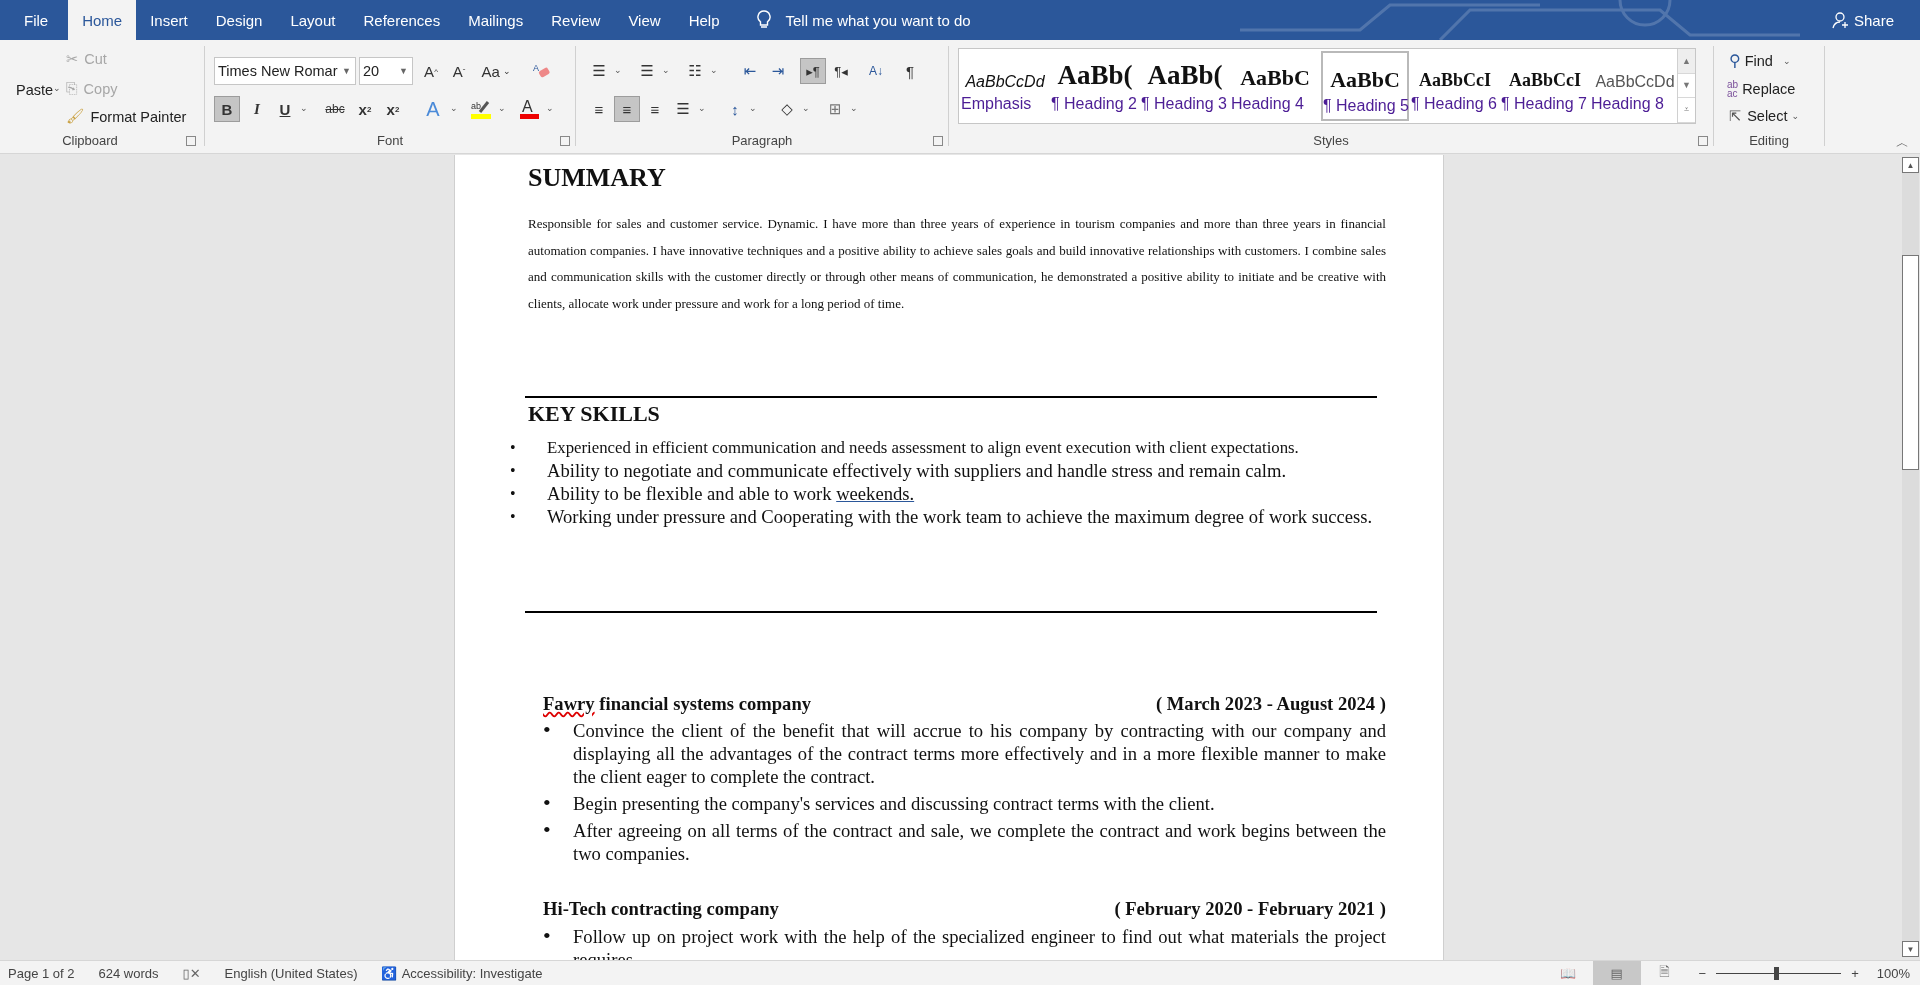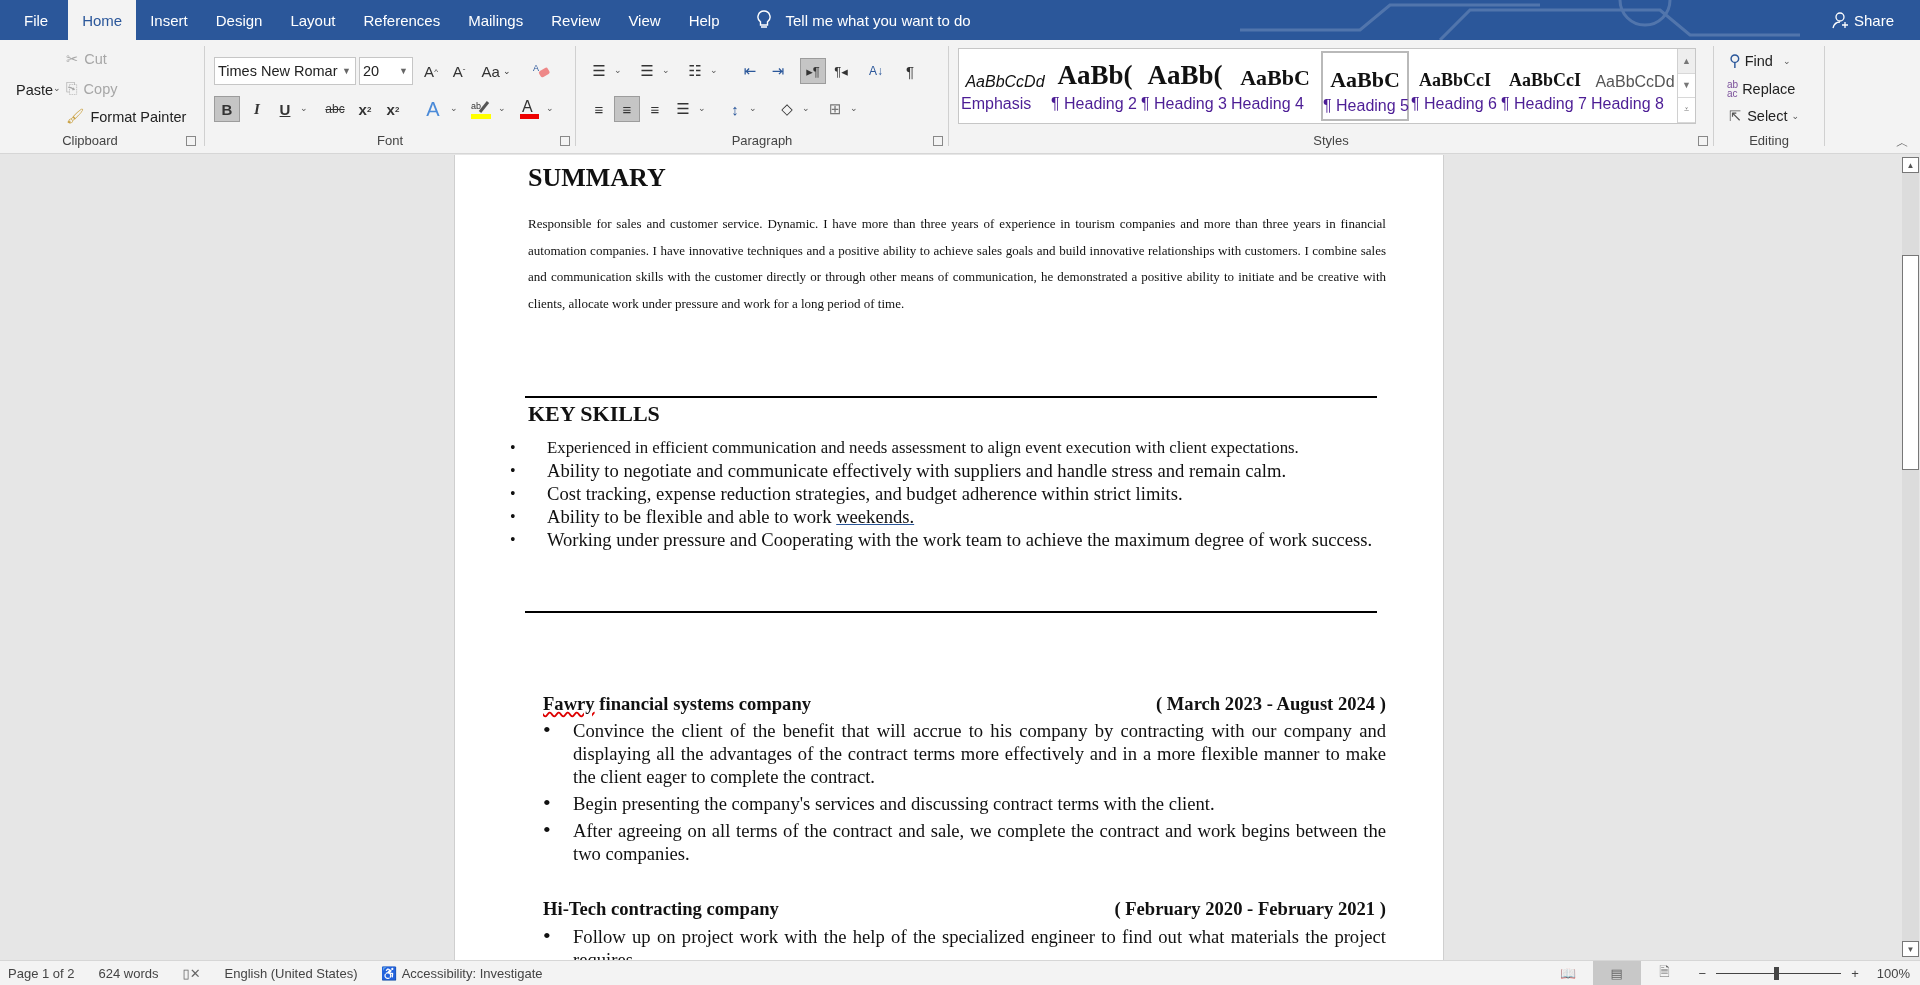--- a/index.html
+++ b/index.html
@@ -272,21 +272,20 @@
 <div class="docarea">
   <div class="page">
     <div class="h1" style="left:73px;top:8px">SUMMARY</div>
     <div class="para" style="top:56px">Responsible for sales and customer service. Dynamic. I have more than three years of experience in tourism companies and more than three years in financial automation companies. I have innovative techniques and a positive ability to achieve sales goals and build innovative relationships with customers. I combine sales and communication skills with the customer directly or through other means of communication, he demonstrated a positive ability to initiate and be creative with clients, allocate work under pressure and work for a long period of time.</div>
 
     <div class="rule" style="top:241px"></div>
     <div class="h1" style="left:73px;top:246px;font-size:22px">KEY SKILLS</div>
     <ul class="skills" style="top:281px">
       <li class="small">Experienced in efficient communication and needs assessment to align event execution with client expectations.</li>
       <li>Ability to negotiate and communicate effectively with suppliers and handle stress and remain calm.</li>
-      <li>Cost tracking, expense reduction strategies, and budget adherence within strict limits.</li>
       <li><span>Ability to be flexible and able to work</span> <span class="wk">weekends.</span></li>
       <li style="text-align:justify">Working under pressure and Cooperating with the work team to achieve the maximum degree of work success.</li>
     </ul>
 
     <div class="rule" style="top:456px"></div>
 
     <div class="job" style="top:538px">
       <span><span class="spell">Fawry</span><span> financial systems company</span></span>
       <span>( March 2023  - August 2024 )</span>
     </div>

